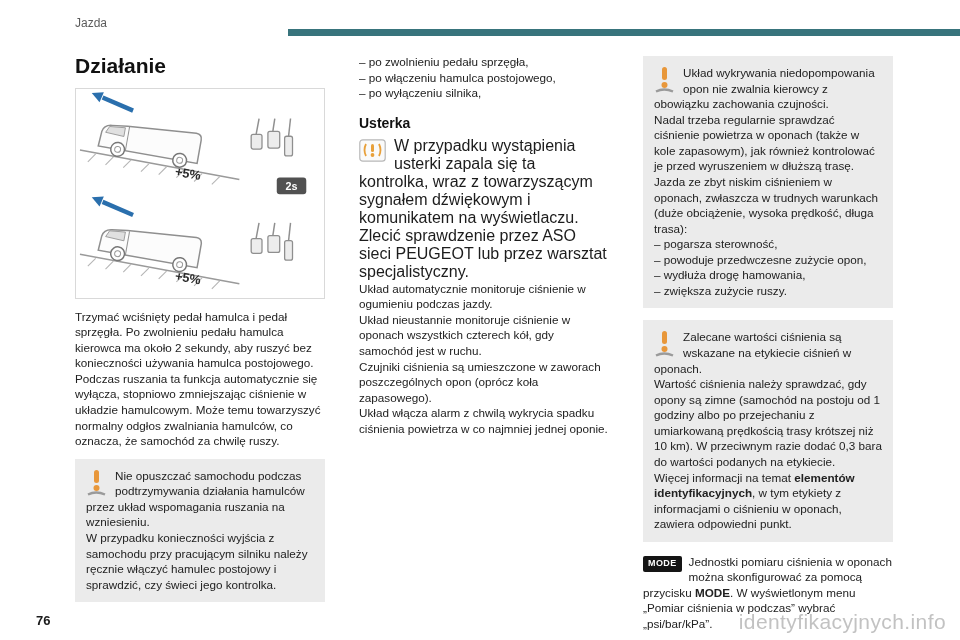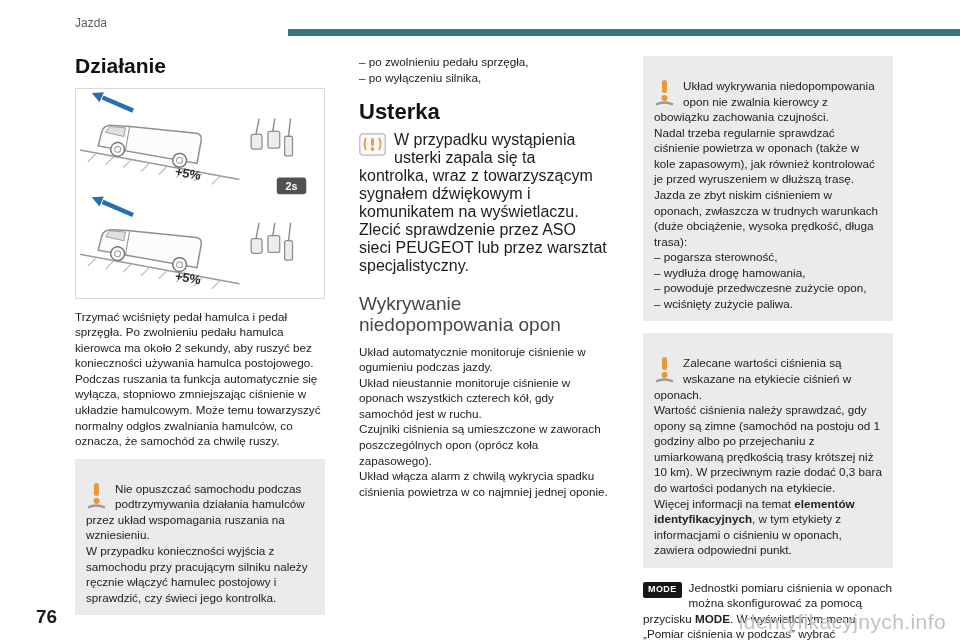--- a/index.html
+++ b/index.html
@@ -6,36 +6,36 @@
   body{
     width:960px;height:640px;position:relative;overflow:hidden;
     background:#ffffff;color:#1c1c1c;
     font-family:"Liberation Sans", sans-serif;
   }
   .running-head-label{position:absolute;top:16px;left:75px;font-size:12px;color:#5c5c5c;}
   .head-bar{position:absolute;top:29px;left:288px;right:0;height:7px;background:#38747c;}
   .columns{position:absolute;top:54px;left:75px;width:818px;display:grid;grid-template-columns:1fr 1fr 1fr;column-gap:34px;}
   .col{min-width:0;}
   h1.sec{font-size:21px;font-weight:bold;margin:0 0 10px 0;color:#111;}
-  h2.sec{font-size:22px;font-weight:bold;margin:14px 0 6px 0;color:#111;}
+  h2.sec{font-size:14px;font-weight:bold;margin:14px 0 6px 0;color:#111;}
   h2.sec-light{font-size:19px;font-weight:400;margin:18px 0 8px 0;color:#474747;line-height:1.12;}
   p.body, .box, .bullet-line{font-size:11.7px;line-height:1.33;color:#222;}
   p.body{margin:0 0 2px 0;}
   .prewrap{white-space:pre-line;}
   .bullet-line{padding-left:14px;text-indent:-14px;margin:0;}
   .figure{border:1px solid #d9d9d9;background:#fff;margin:2px 0 10px 0;}
   .figure svg{display:block;width:100%;height:auto;}
-  .box{background:#ebebeb;padding:22px 11px 10px 11px;margin:10px 0 12px 0;}
+  .box{background:#ebebeb;padding:9px 11px 10px 11px;margin:10px 0 12px 0;}
   .box .warn-icon{float:left;margin:1px 9px 2px 0;}
   .lamp-icon{float:left;margin:2px 8px 2px 0;}
   .mode-badge{float:left;background:#151515;color:#fff;font-weight:bold;font-size:9px;
     padding:2px 5px;border-radius:2px;margin:2px 7px 0 0;letter-spacing:.4px;}
   .bold{font-weight:bold;}
   .mode-para{margin-top:2px;}
-  .page-number{position:absolute;left:36px;bottom:12px;font-size:19px;font-weight:600;color:#1a1a1a;}
+  .page-number{position:absolute;left:36px;bottom:12px;font-size:13px;font-weight:600;color:#1a1a1a;}
   .watermark{position:absolute;right:14px;bottom:6px;font-size:21px;color:#c2c2c2;letter-spacing:.4px;}
   .clearfix::after{content:"";display:block;clear:both;}
 </style>
 </head>
 <body>
 
 <div>
 
   <span class="running-head-label">Jazda</span>
   <div class="head-bar"></div>
@@ -136,55 +136,55 @@
             <rect x="8" y="1" width="5" height="13" rx="2.5" fill="#e8973a"></rect>
             <circle cx="10.5" cy="19" r="3" fill="#e8973a"></circle>
             <path d="M2,25.5 Q10,21.5 19,25.5" stroke="#9a9a9a" stroke-width="2.4" fill="none"></path>
           </svg><span class="prewrap">Nie opuszczać samochodu podczas podtrzymywania działania hamulców przez układ wspomagania ruszania na wzniesieniu.
 W przypadku konieczności wyjścia z samochodu przy pracującym silniku należy ręcznie włączyć hamulec postojowy i sprawdzić, czy świeci jego kontrolka.</span>
       </div>
     </div>
 
     <div class="col">
       <div class="bullet-line">– po zwolnieniu pedału sprzęgła,</div>
+      <div class="bullet-line">– po włączeniu hamulca postojowego,</div>
       <div class="bullet-line">– po wyłączeniu silnika,</div>
 
       <h2 class="sec">Usterka</h2>
 
       <div class="clearfix">
         <svg class="lamp-icon" width="27" height="23" viewBox="0 0 27 23">
             <rect x="0.8" y="0.8" width="25.4" height="21.4" rx="3" fill="#fafafa" stroke="#b8b8b8" stroke-width="1.2"></rect>
             <path d="M7,5 Q4,11 7,17" stroke="#e8a03a" stroke-width="1.8" fill="none"></path>
             <path d="M20,5 Q23,11 20,17" stroke="#e8a03a" stroke-width="1.8" fill="none"></path>
             <rect x="12" y="5" width="3" height="8" rx="1.5" fill="#e8a03a"></rect>
             <circle cx="13.5" cy="16" r="1.9" fill="#e8a03a"></circle>
           </svg><span class="body prewrap">W przypadku wystąpienia usterki zapala się ta kontrolka, wraz z towarzyszącym sygnałem dźwiękowym i komunikatem na wyświetlaczu. Zlecić sprawdzenie przez ASO sieci PEUGEOT lub przez warsztat specjalistyczny.</span>
       </div>
 
-      <h2 class="sec-light">Wykrywanie niedopompowania opon</h2>
 
       <p class="body prewrap">Układ automatycznie monitoruje ciśnienie w ogumieniu podczas jazdy.
 Układ nieustannie monitoruje ciśnienie w oponach wszystkich czterech kół, gdy samochód jest w ruchu.
 Czujniki ciśnienia są umieszczone w zaworach poszczególnych opon (oprócz koła zapasowego).
 Układ włącza alarm z chwilą wykrycia spadku ciśnienia powietrza w co najmniej jednej oponie.</p>
     </div>
 
     <div class="col">
       <div class="box clearfix" style="margin-top:2px;">
         <svg class="warn-icon" width="20" height="27" viewBox="0 0 20 27">
             <rect x="8" y="1" width="5" height="13" rx="2.5" fill="#e8973a"></rect>
             <circle cx="10.5" cy="19" r="3" fill="#e8973a"></circle>
             <path d="M2,25.5 Q10,21.5 19,25.5" stroke="#9a9a9a" stroke-width="2.4" fill="none"></path>
           </svg><span class="prewrap">Układ wykrywania niedopompowania opon nie zwalnia kierowcy z obowiązku zachowania czujności.
 Nadal trzeba regularnie sprawdzać ciśnienie powietrza w oponach (także w kole zapasowym), jak również kontrolować je przed wyruszeniem w dłuższą trasę.
 Jazda ze zbyt niskim ciśnieniem w oponach, zwłaszcza w trudnych warunkach (duże obciążenie, wysoka prędkość, długa trasa):</span>
         <div class="bullet-line">– pogarsza sterowność,</div>
+        <div class="bullet-line">– powoduje przedwczesne zużycie opon,</div>
         <div class="bullet-line">– wydłuża drogę hamowania,</div>
-        <div class="bullet-line">– powoduje przedwczesne zużycie opon,</div>
-        <div class="bullet-line">– wciśnięty zużycie paliwa.</div>
+        <div class="bullet-line">– zwiększa zużycie ruszy.</div>
       </div>
 
       <div class="box clearfix">
         <svg class="warn-icon" width="20" height="27" viewBox="0 0 20 27">
             <rect x="8" y="1" width="5" height="13" rx="2.5" fill="#e8973a"></rect>
             <circle cx="10.5" cy="19" r="3" fill="#e8973a"></circle>
             <path d="M2,25.5 Q10,21.5 19,25.5" stroke="#9a9a9a" stroke-width="2.4" fill="none"></path>
           </svg><span class="prewrap">Zalecane wartości ciśnienia są wskazane na etykiecie ciśnień w oponach.
 Wartość ciśnienia należy sprawdzać, gdy opony są zimne (samochód na postoju od 1 godziny albo po przejechaniu z umiarkowaną prędkością trasy krótszej niż 10 km). W przeciwnym razie dodać 0,3 bara do wartości podanych na etykiecie.
 Więcej informacji na temat </span><span class="bold prewrap">elementów identyfikacyjnych</span><span class="prewrap">, w tym etykiety z informacjami o ciśnieniu w oponach, zawiera odpowiedni punkt.</span>

